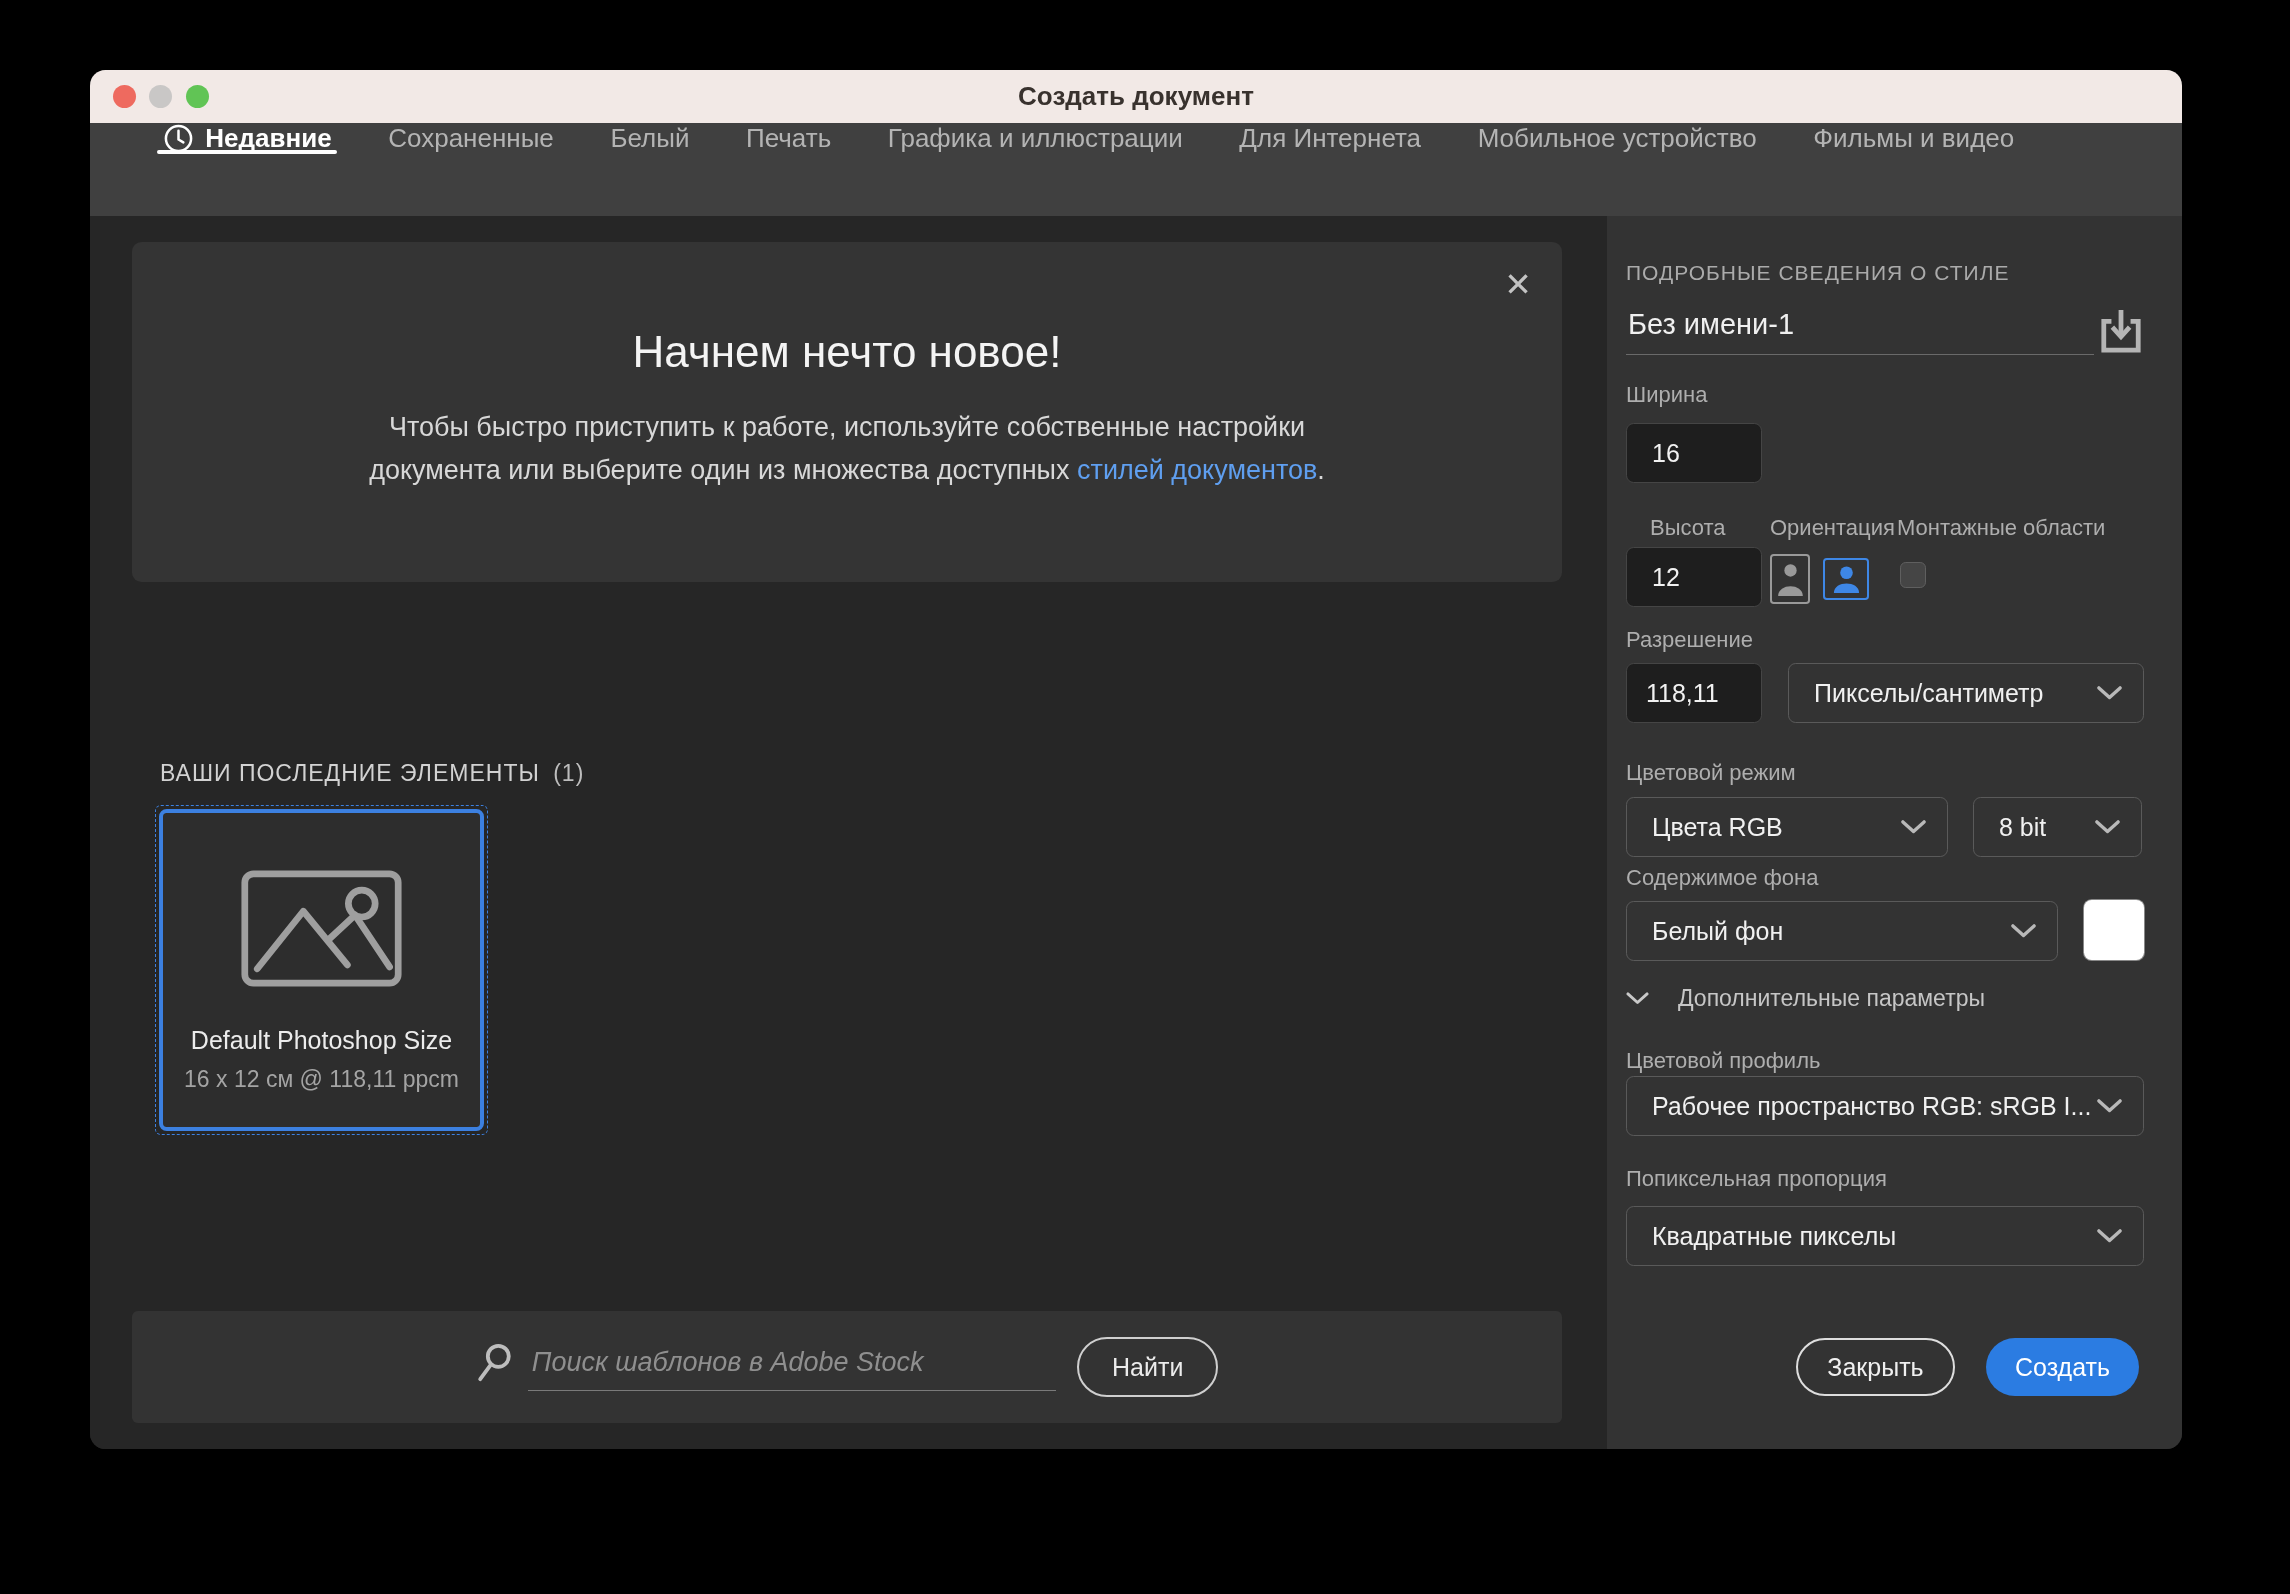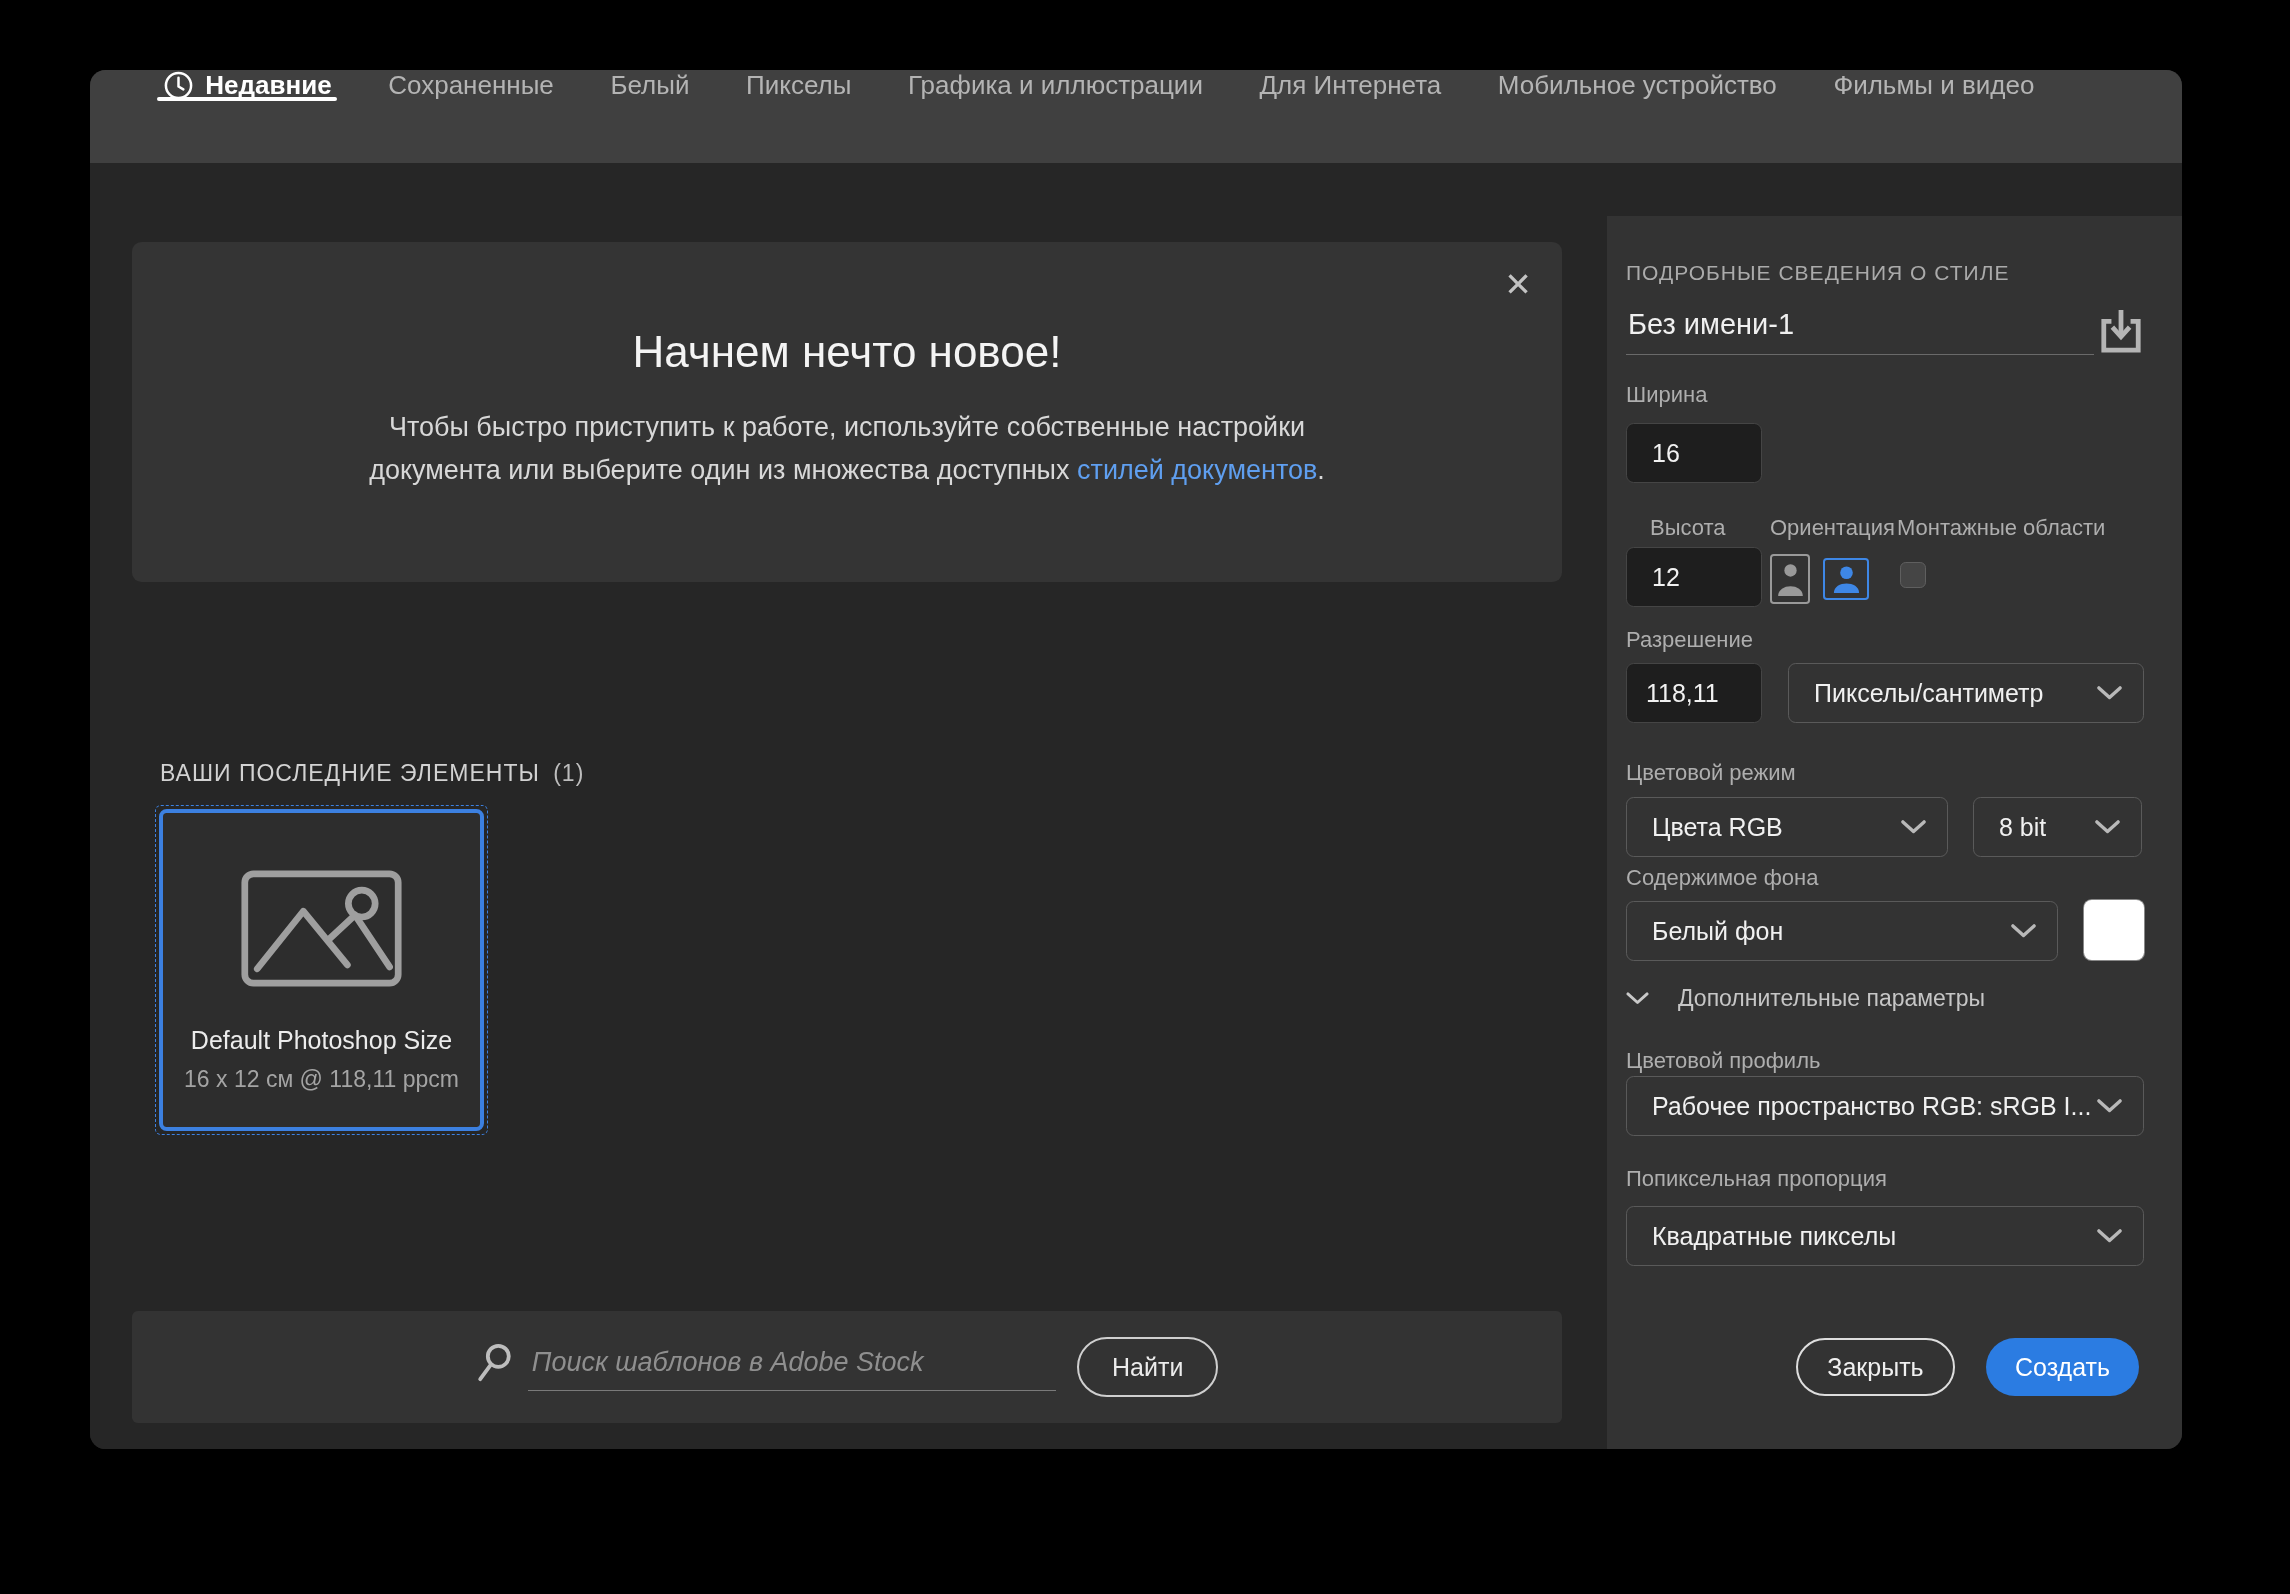--- a/index.html
+++ b/index.html
@@ -77,39 +77,47 @@
     color:#f0f0f0;font-size:25px;font-family:"Liberation Sans",sans-serif;}
   .btn-create{width:153px;height:58px;border:none;border-radius:29px;background:#2b7ce2;color:#ffffff;
     font-size:25px;font-family:"Liberation Sans",sans-serif;}
   svg{display:block;}
 </style>
 </head>
 <body>
 
 <div class="window">
 
+  <div class="titlebar">
+    <div class="lights">
+      <span class="light red"></span>
+      <span class="light gray"></span>
+      <span class="light green"></span>
+    </div>
+    <div class="title">Создать документ</div>
+  </div>
 
   <div class="tabbar">
     <div class="tab active">
       <span>
         <svg width="31" height="31" viewBox="0 0 32 32" fill="none" stroke="#ffffff" stroke-width="2.6">
           <circle cx="16" cy="16" r="13"></circle>
             <polyline points="16,8 16,17 21,20" stroke-linecap="round" stroke-linejoin="round"></polyline>
         </svg>
       </span>
       <span>Недавние</span>
     </div>
     <div class="tab">
         <span>Сохраненные</span>
       </div>
     <div class="tab">
         <span>Белый</span>
       </div>
     <div class="tab">
-        <span>Пикселы</span>
+        <span>Печать</span>
       </div>
     <div class="tab">
         <span>Графика и иллюстрации</span>
       </div>
     <div class="tab">
         <span>Для Интернета</span>
       </div>
     <div class="tab">
         <span>Мобильное устройство</span>
       </div>

